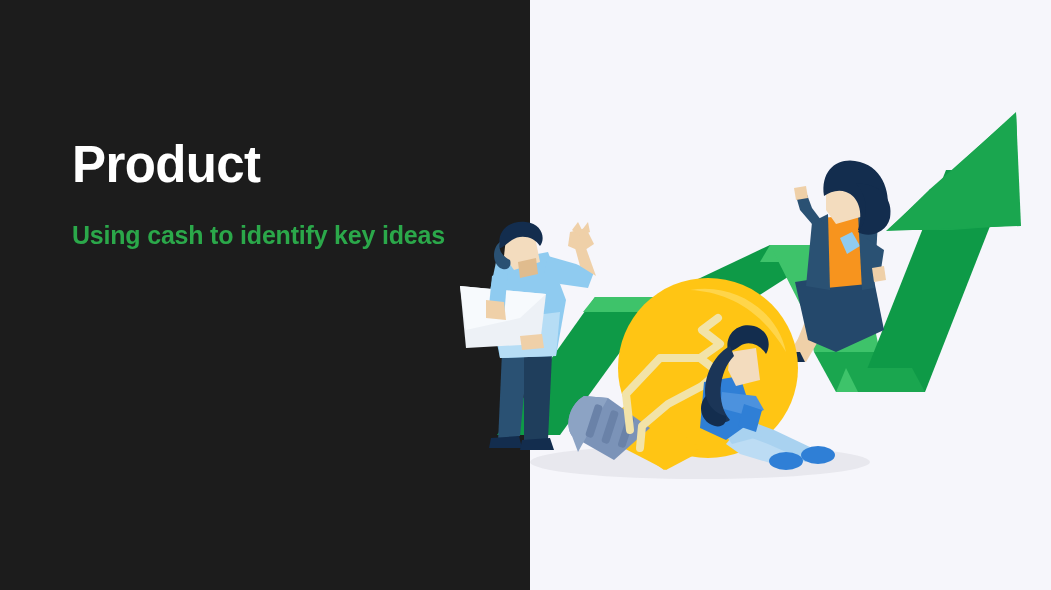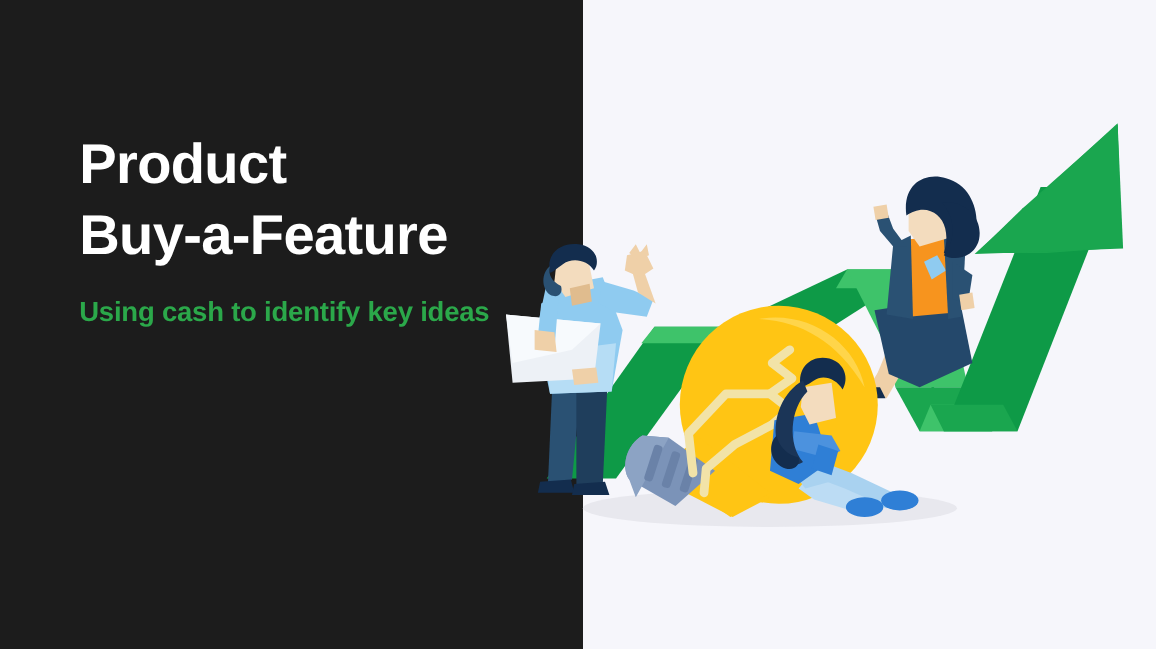--- a/index.html
+++ b/index.html
@@ -20,21 +20,21 @@
     left: 0;
     top: 0;
     width: 530px;
     height: 590px;
     background: #1C1C1C;
     z-index: 1;
   }
   .text-block {
     position: absolute;
     left: 72px;
-    top: 116px;
+    top: 132px;
     z-index: 3;
     width: 430px;
   }
   .title {
     margin: 0;
     color: #FFFFFF;
     font-family: "Liberation Sans", sans-serif;
     font-size: 51px;
     font-weight: 700;
     line-height: 65px;
@@ -214,17 +214,16 @@
       <path d="M500,242 C492,248 492,262 500,268 C508,272 512,266 510,260
                C502,256 498,250 500,242 Z" fill="#2A5173"></path>
 
       <path d="M518,262 L536,258 L538,274 L520,278 Z" fill="#E0BC8E"></path>
     </g>
 
   </svg>
 
   <div class="text-block">
     <h1 class="title">Product</h1>
-    <h1 class="title">Buy-a-Feature</h1>
     <p class="subtitle">Using cash to identify key ideas</p>
   </div>
 
 </div>
 
 </body></html>

